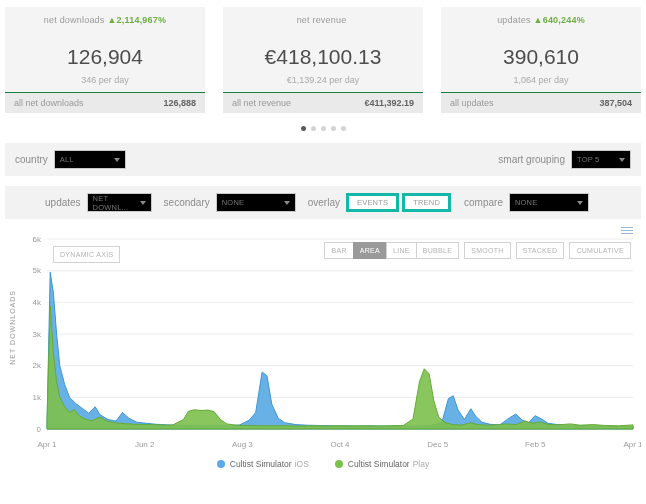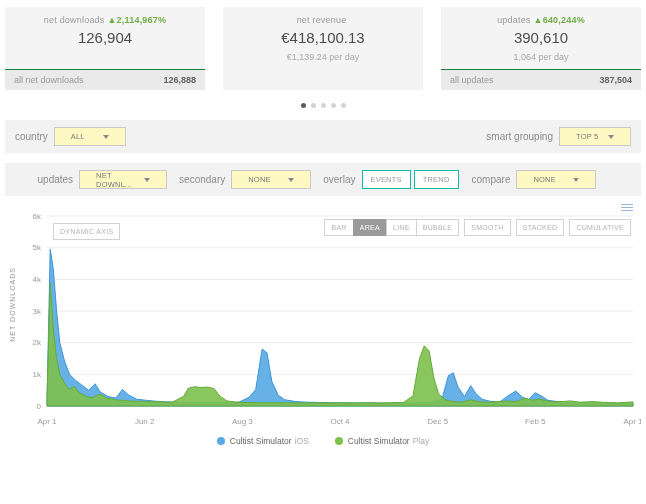--- a/index.html
+++ b/index.html
@@ -5,38 +5,38 @@
   * { margin:0; padding:0; box-sizing:border-box; }
   html,body { width:646px; height:504px; background:#ffffff; font-family:"Liberation Sans",sans-serif; }
   .page { width:646px; height:504px; padding:7px 5px 0; position:relative; overflow:hidden; }
 
   
   .cards { display:flex; gap:18px; }
   .card { flex:1; background:#f4f4f4; display:flex; flex-direction:column; }
   .card-body { padding:8px 8px 7px; text-align:center; flex:1; }
   .card-title-row { font-size:9px; color:#9a9a9a; letter-spacing:.2px; }
   .card-change { color:#6fae43; font-weight:bold; margin-left:3px; font-size:9px; }
-  .card-value { font-size:15px; color:#4d4d4d; margin-top:4px; }
+  .card-value { font-size:21px; color:#4d4d4d; margin-top:20px; }
   .card-perday { font-size:9px; color:#a8a8a8; margin-top:6px; }
   .card-footer { background:#eaeaea; border-top:1px solid #15803d; display:flex; justify-content:space-between; align-items:center; padding:5px 9px; font-size:9px; }
   .card-footer .lbl { color:#9a9a9a; }
   .card-footer .val { color:#636363; font-weight:bold; }
 
   
   .dots { display:flex; justify-content:center; gap:5px; margin:13px 0 12px; }
   .dot { width:5px; height:5px; border-radius:50%; background:#d3d3d3; cursor:pointer; }
   .dot.active { background:#5a5a5a; }
 
   
   .filter-bar { background:#f2f2f2; display:flex; align-items:center; padding:7px 10px; margin-bottom:10px;justify-content:center; }
   .flabel { font-size:10px; color:#8c8c8c; margin-right:6px; white-space:nowrap; }
-  .select { display:inline-flex; align-items:center; justify-content:space-between; background:#fef9c3; border:1px solid #c9c9c9; height:19px; padding:0 16px; font-size:7.5px; color:#777; letter-spacing:.2px; cursor:pointer; margin-right:12px; }
+  .select { display:inline-flex; align-items:center; justify-content:space-between; background:#000000; border:1px solid #c9c9c9; height:19px; padding:0 5px; font-size:7.5px; color:#777; letter-spacing:.2px; cursor:pointer; margin-right:12px; }
   .caret { width:0; height:0; border-left:3px solid transparent; border-right:3px solid transparent; border-top:4px solid #8a8a8a; margin-left:6px; }
   .push-right { margin-left:auto; }
-  .toggle-btn { background:#fff; border:1px solid #14b8a6; color:#999; font-size:7.5px; letter-spacing:.2px; height:19px; padding:0 8px; margin-right:3px; cursor:pointer; font-family:"Liberation Sans",sans-serif; }
+  .toggle-btn { background:#fff; border:3px solid #14b8a6; color:#999; font-size:7.5px; letter-spacing:.2px; height:19px; padding:0 8px; margin-right:3px; cursor:pointer; font-family:"Liberation Sans",sans-serif; }
   .overlay-group { margin-right:10px; display:flex; }
 
   
   .chart-area { position:relative; display:flex; margin-top:2px; }
   .ylabel-col { width:14px; display:flex; align-items:center; justify-content:center; }
   .ylabel { writing-mode:vertical-rl; transform:rotate(180deg); font-size:7px; color:#9b9b9b; letter-spacing:1px; margin-top:-30px; }
   .chart-menu { position:absolute; right:8px; top:-4px; width:12px; cursor:pointer; }
   .chart-menu span { display:block; height:1.5px; background:#9ab6d8; margin:1.5px 0; }
   .chart-btns-left { position:absolute; left:48px; top:14px; }
   .chart-btns-right { position:absolute; right:10px; top:13px; display:flex; gap:5px; }
@@ -58,34 +58,39 @@
 
 <div class="page">
 
   <div class="cards">
     <div class="card">
       <div class="card-body">
         <div class="card-title-row">
           <span>net downloads</span><span class="card-change">▲2,114,967%</span>
         </div>
         <div class="card-value">126,904</div>
+        <div class="card-perday">346 per day</div>
       </div>
       <div class="card-footer">
         <span class="lbl">all net downloads</span>
         <span class="val">126,888</span>
       </div>
     </div>
     <div class="card">
       <div class="card-body">
         <div class="card-title-row">
           <span>net revenue</span><span class="card-change"></span>
         </div>
         <div class="card-value">€418,100.13</div>
         <div class="card-perday">€1,139.24 per day</div>
       </div>
+      <div class="card-footer">
+        <span class="lbl">all net revenue</span>
+        <span class="val">€411,392.19</span>
+      </div>
     </div>
     <div class="card">
       <div class="card-body">
         <div class="card-title-row">
           <span>updates</span><span class="card-change">▲640,244%</span>
         </div>
         <div class="card-value">390,610</div>
         <div class="card-perday">1,064 per day</div>
       </div>
       <div class="card-footer">
@@ -103,29 +108,29 @@
       <span class="dot"></span>
     </div>
 
   <div class="filter-bar">
     <span class="flabel">country</span>
     <div class="select" style="width:72px">
       <span>ALL</span>
       <span class="caret"></span>
     </div>
     <span class="flabel push-right">smart grouping</span>
-    <div class="select" style="width:72px;margin-right:0">
+    <div class="select" style="width:60px;margin-right:0">
       <span>TOP 5</span>
       <span class="caret"></span>
     </div>
   </div>
 
   <div class="filter-bar">
     <span class="flabel">updates</span>
-    <div class="select" style="width:88px">
+    <div class="select" style="width:65px">
       <span>NET DOWNL...</span>
       <span class="caret"></span>
     </div>
     <span class="flabel">secondary</span>
     <div class="select" style="width:80px">
       <span>NONE</span>
       <span class="caret"></span>
     </div>
     <span class="flabel">overlay</span>
     <div class="overlay-group">

